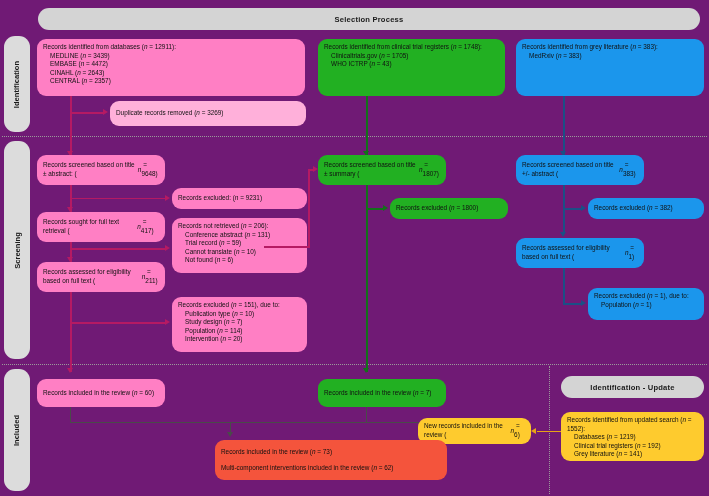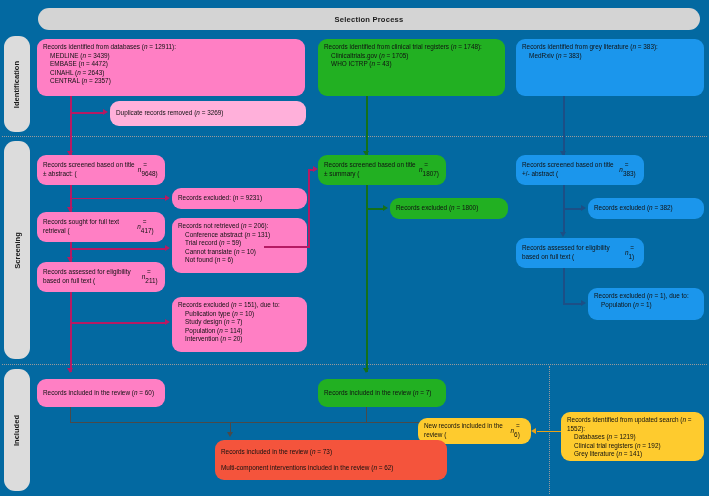--- a/index.html
+++ b/index.html
@@ -4,21 +4,21 @@
 <style>
   html,body{margin:0;padding:0;background:#ffffff;}
   body{
     font-family:"Liberation Sans", sans-serif;
     -webkit-font-smoothing:antialiased;
   }
   #canvas{
     position:relative;
     width:709px;
     height:496px;
-    background:#0369a1;
+    background:#701a75;
     overflow:hidden;
   }
   .box{
     position:absolute;
     box-sizing:border-box;
     border-radius:9px;
     color:#111111;
     font-size:6.4px;
     line-height:8.6px;
     padding:4px 6px;
@@ -188,20 +188,23 @@
   <div class="arw blue right" style="left:581px;top:300.2px;"></div>
 
   <div class="box vcenter" style="left:37px;top:379px;width:128px;height:28px;background:#ff7fc4;">Records included in the review (<i>n</i> = 60)</div>
 
   <div class="box vcenter" style="left:318px;top:379px;width:128px;height:28px;background:#22b022;">Records included in the review (<i>n</i> = 7)</div>
 
   <div class="box vcenter" style="left:418px;top:418px;width:113px;height:26px;background:#fecb2e;">New records included in the review (<i>n</i> = 6)</div>
 
   <div class="box" style="left:561px;top:412px;width:143px;height:49px;background:#fecb2e;">Records identified from updated search (<i>n</i> = 1552):<br>&nbsp;&nbsp;&nbsp;&nbsp;Databases (<i>n</i> = 1219)<br>&nbsp;&nbsp;&nbsp;&nbsp;Clinical trial registers (<i>n</i> = 192)<br>&nbsp;&nbsp;&nbsp;&nbsp;Grey literature (<i>n</i> = 141)</div>
 
+  <div class="band" style="left:561px;top:376px;width:143px;height:22px;">
+    <span>Identification - Update</span>
+  </div>
 
   <div class="box" style="left:215px;top:440px;width:232px;height:40px;background:#f4543c;display:flex;flex-direction:column;justify-content:center;gap:7px;">
     <div>Records included in the review (<i>n</i> = 73)</div>
     <div>Multi-component interventions included in the review (<i>n</i> = 62)</div>
   </div>
 
   <div class="ln gray" style="left:70px;top:407px;width:1.4px;height:16px;"></div>
   <div class="ln gray" style="left:366px;top:407px;width:1.4px;height:16px;"></div>
   <div class="ln gray" style="left:70px;top:422px;width:297px;height:1.4px;"></div>
   <div class="ln gray" style="left:230px;top:422px;width:1.4px;height:12px;"></div>

